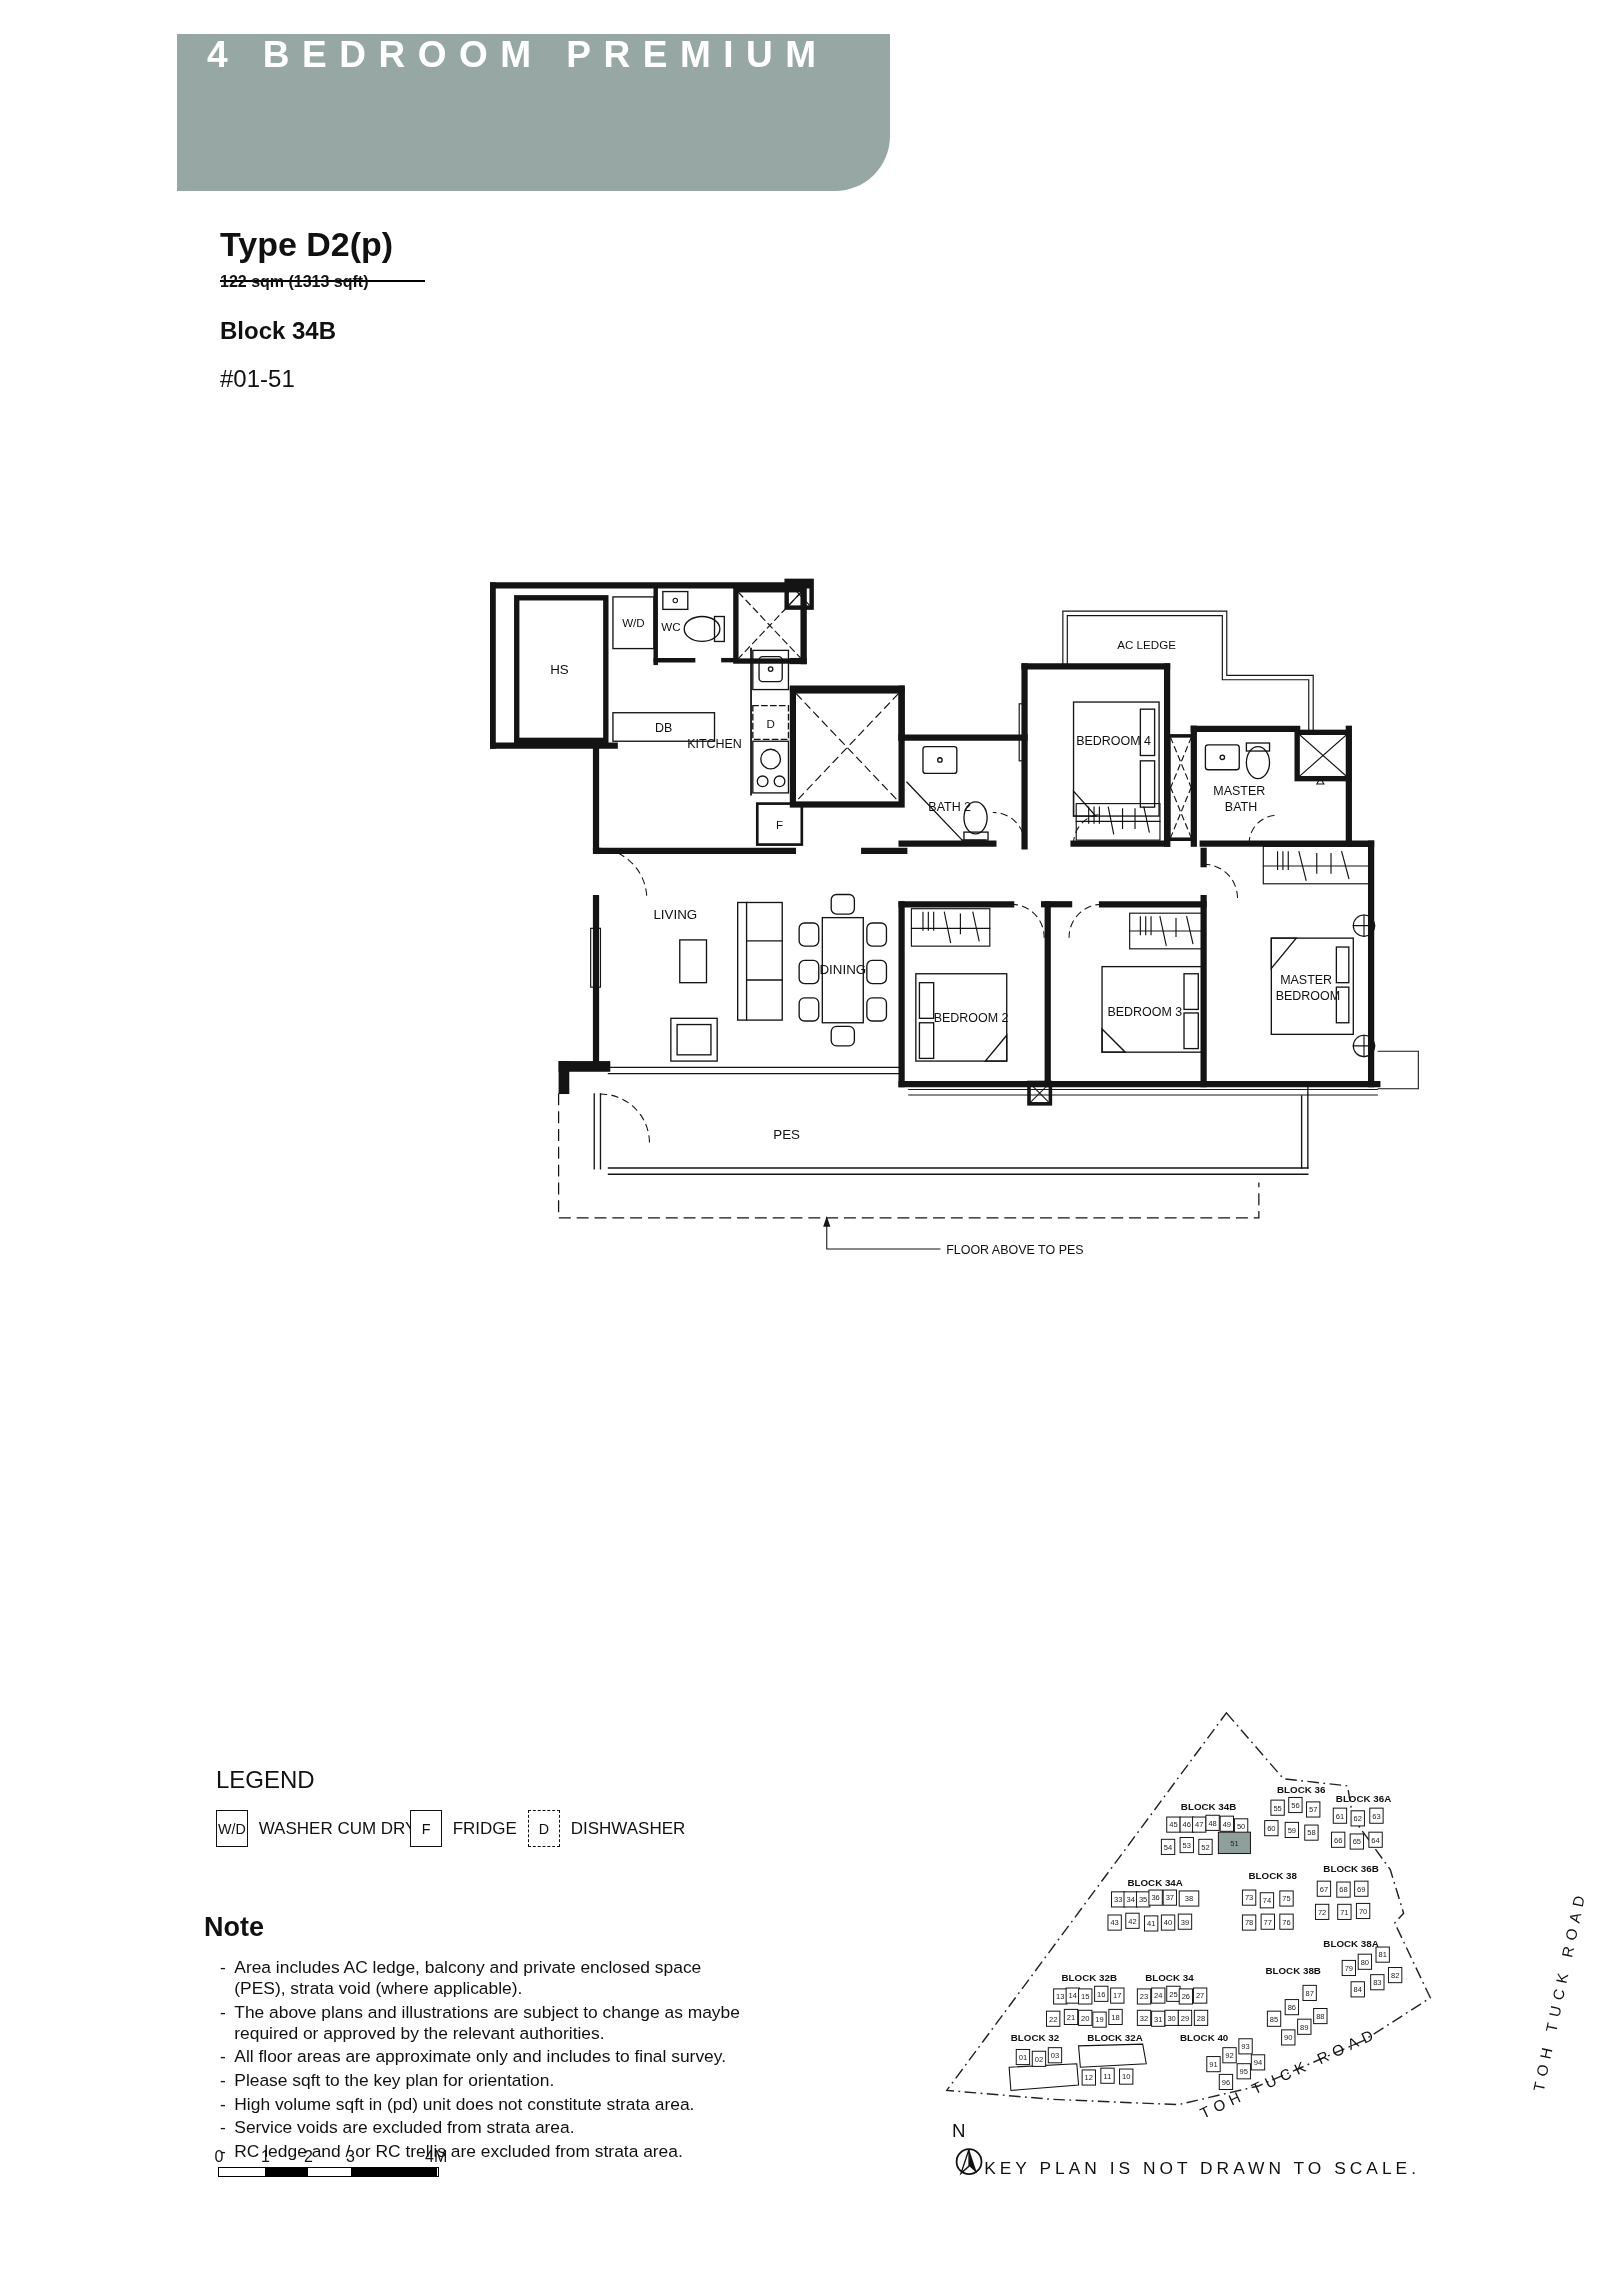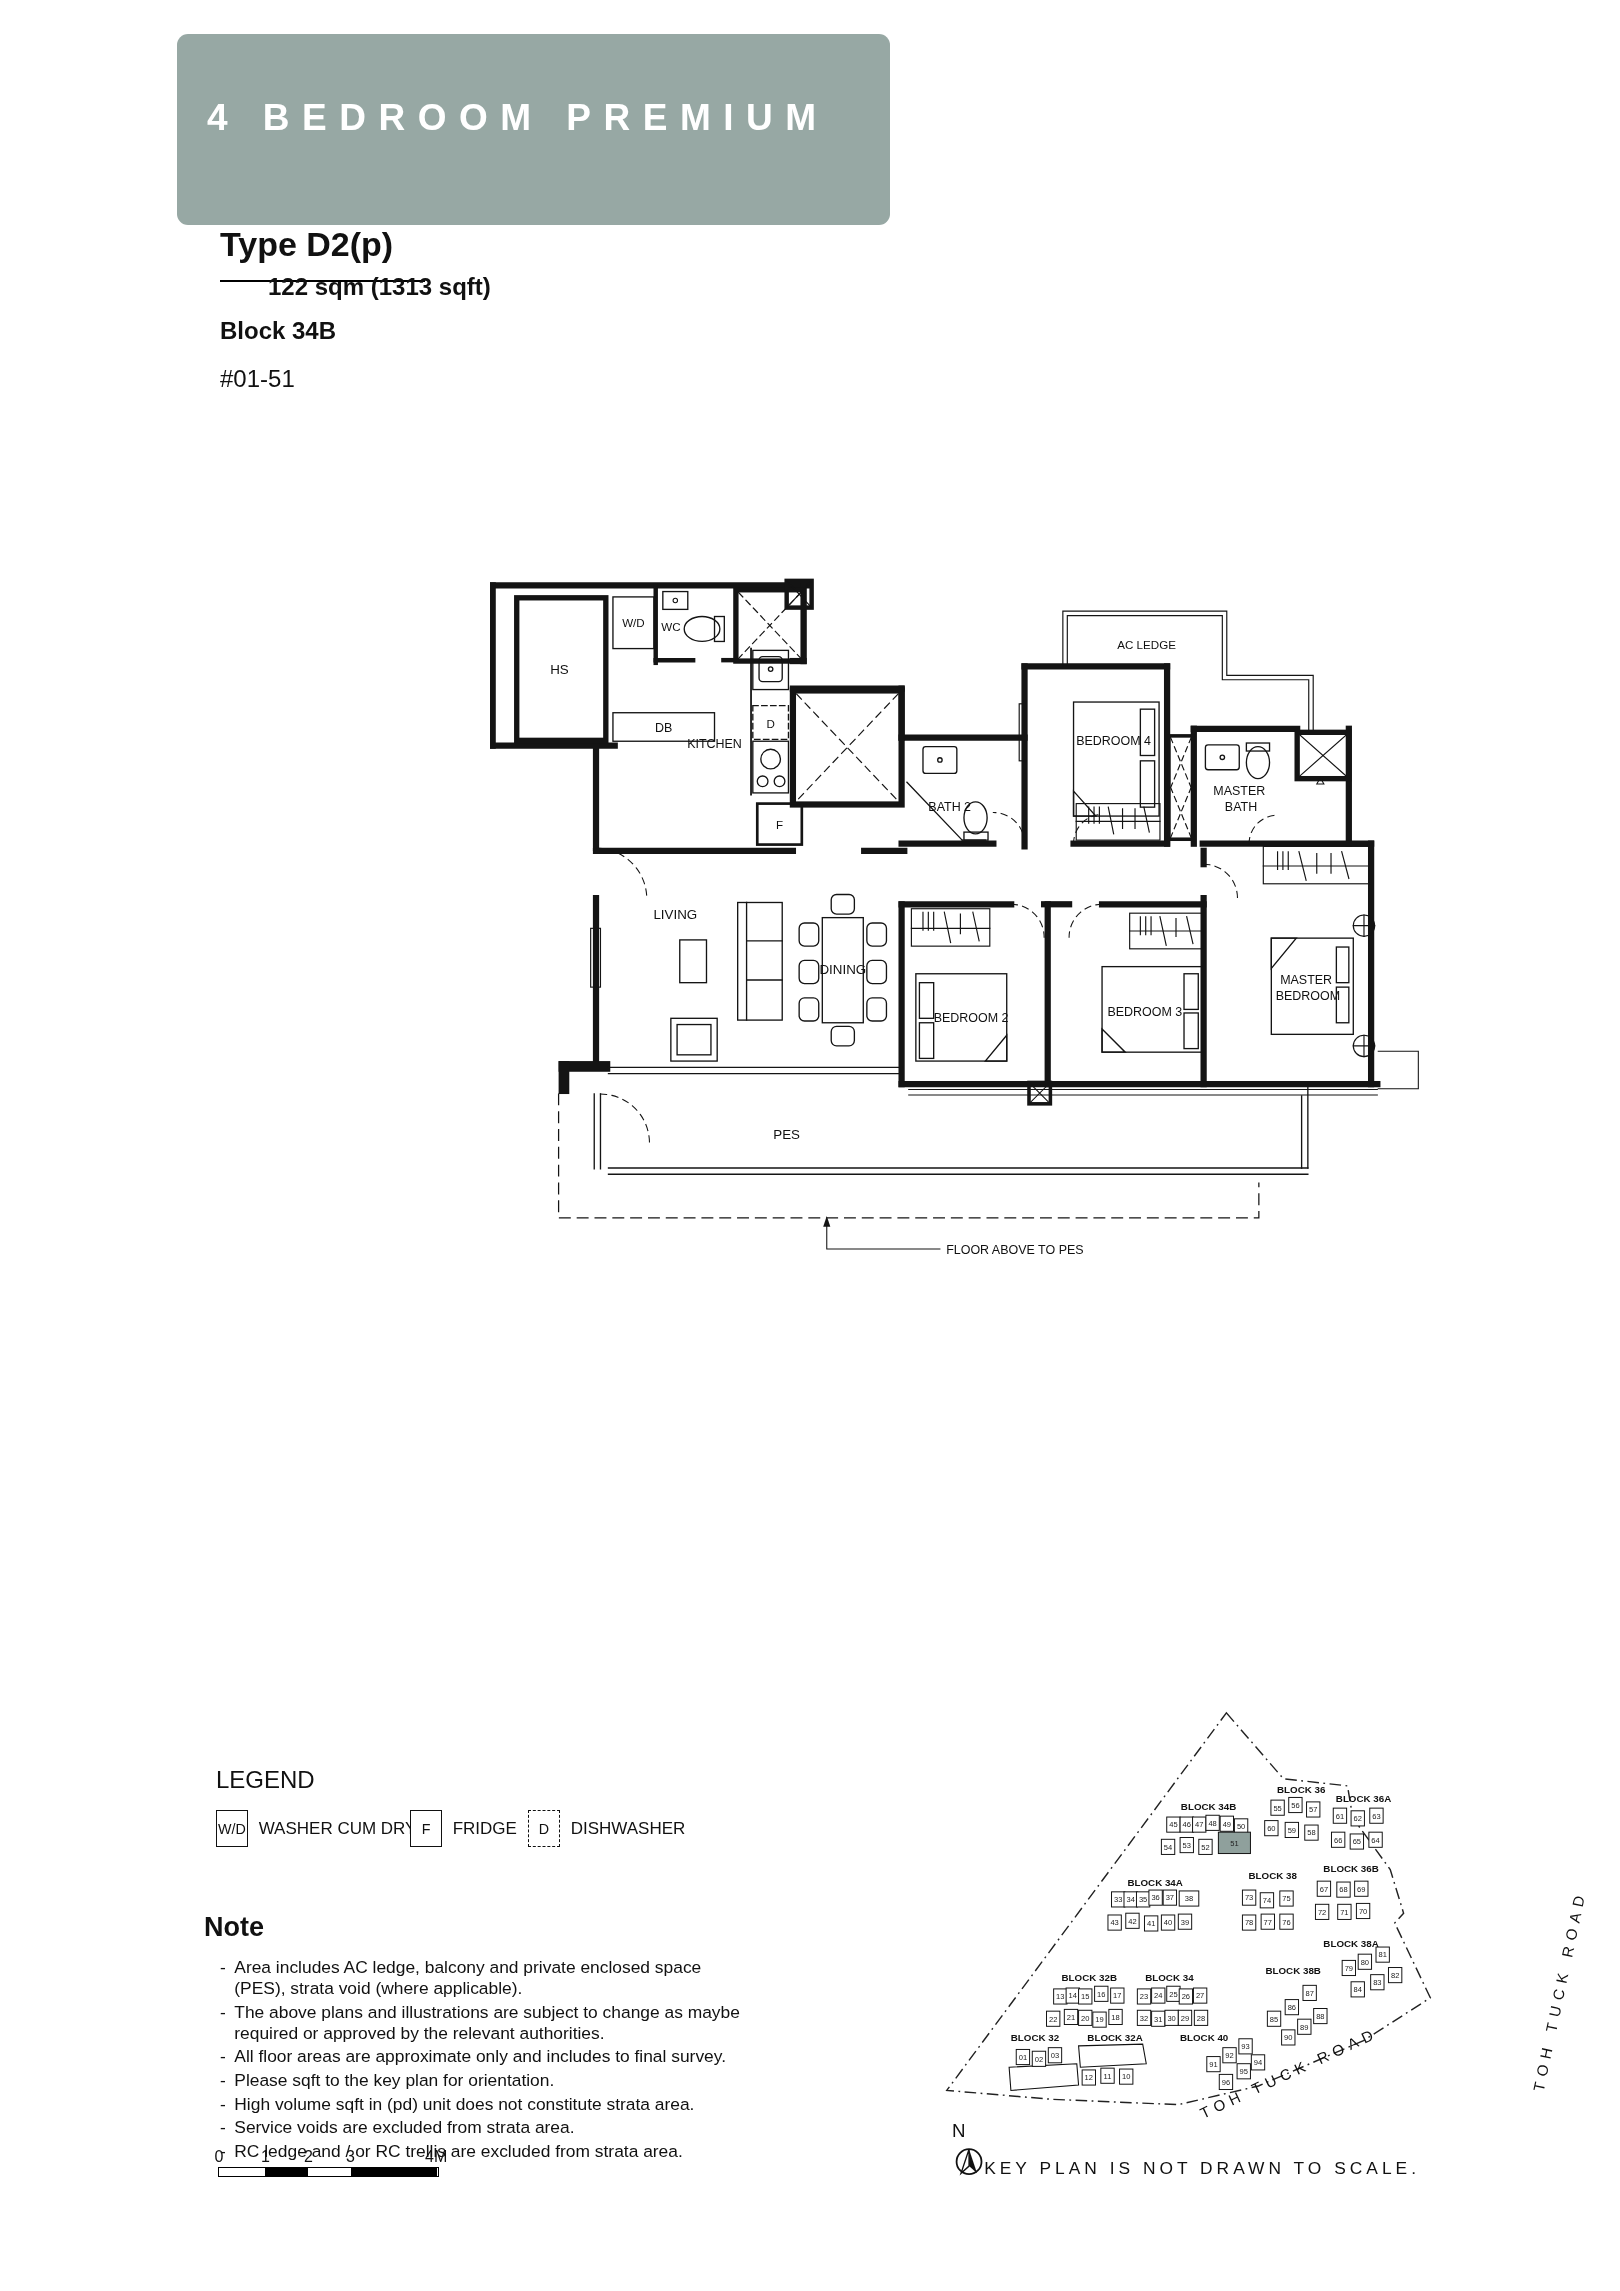--- a/index.html
+++ b/index.html
@@ -1,24 +1,24 @@
 <!DOCTYPE html>
 <html style="font-size:14.3px"><head>
 <meta charset="utf-8">
 <style>
   html,body{margin:0;padding:0;background:#fff;}
   body{width:1620px;height:2292px;position:relative;font-family:"Liberation Sans",sans-serif;color:#111;overflow:hidden;}
   .abs{position:absolute;}
   
-  .banner{left:177px;top:34px;width:713px;height:191px;border-bottom-right-radius:55px;
-    display:flex;align-items:center;padding:0 0 23px 30px;box-sizing:border-box;border-radius:11px;}
+  .banner{left:177px;top:34px;width:713px;height:157px;border-bottom-right-radius:55px;
+    display:flex;align-items:flex-start;padding:0 0 23px 30px;box-sizing:border-box;}
   .banner-text{color:#fff;font-weight:bold;font-size:37px;letter-spacing:12.5px;white-space:nowrap;}
   
   .type-heading{left:220px;top:225px;font-size:34px;font-weight:bold;border-bottom:2.7px solid #000;padding:0 32px 16px 0;}
-  .area-line{left:220px;top:273px;font-size:24px;font-weight:bold;margin-left:48px;}
+  .area-line{left:220px;top:273px;font-size:16px;font-weight:bold;}
   .block-line{left:220px;top:317px;font-size:24px;font-weight:bold;}
   .unit-line{left:220px;top:365px;font-size:24px;}
   
   .legend-title{left:216px;top:1766px;font-size:24px;font-weight:normal;}
   .legend-item{top:1809px;height:39px;display:flex;align-items:center;}
   .legend-box{width:32px;height:37px;border:1.8px solid #111;display:flex;align-items:center;justify-content:center;
     font-size:14.3px;background:#fff;box-sizing:border-box;flex:0 0 auto;}
   .legend-box.dashed{border-style:dashed;}
   .legend-label{margin-left:10.7px;font-size:17px;white-space:nowrap;}
   

